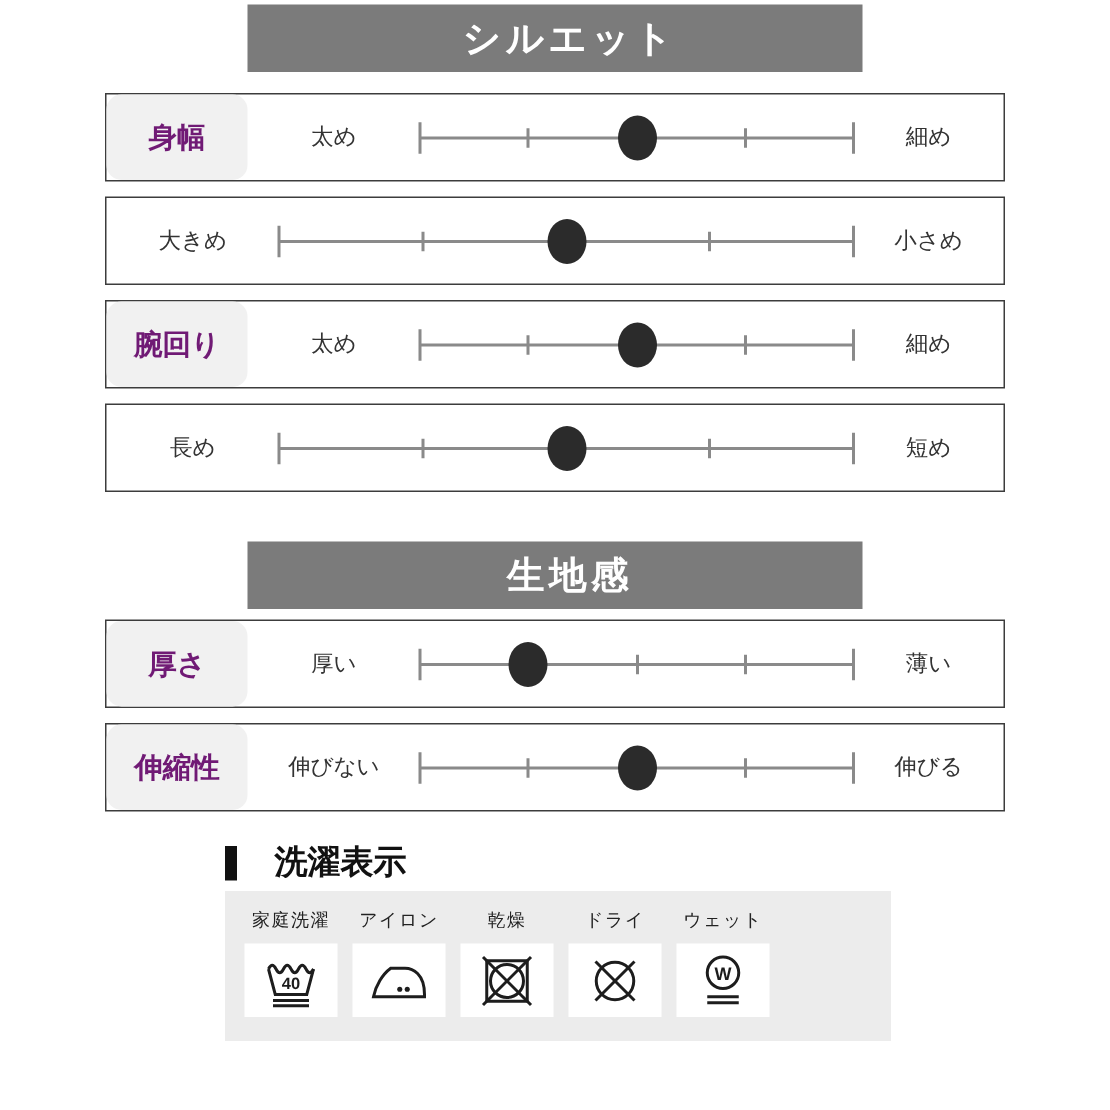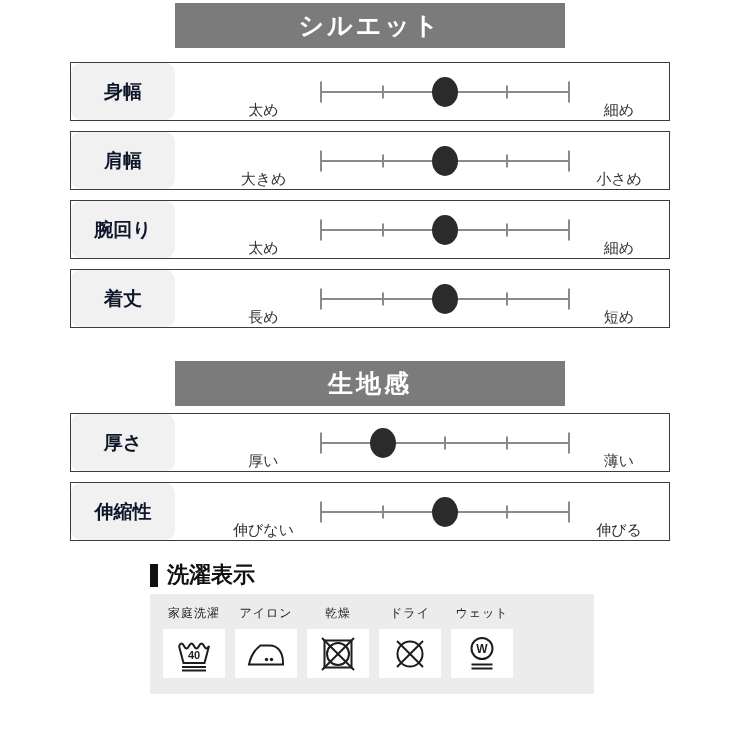--- a/index.html
+++ b/index.html
@@ -5,56 +5,56 @@
   html,body{margin:0;padding:0;background:#fff;}
   body{
     width:740px;height:740px;overflow:hidden;
     font-family:"Liberation Sans","DejaVu Sans",sans-serif;
     color:#2e2e2e;
   }
   .hdr{
     width:390px;height:45px;margin:0 auto 14px auto;
     background:var(--header-bg,#7b7b7b);color:var(--header-text,#fff);
     display:flex;align-items:center;justify-content:center;
-    font-size:25px;font-weight:bold;letter-spacing:3px;
+    font-size:25px;font-weight:bold;letter-spacing:3px;padding-left:20px;
   }
   .hdr.first{margin-top:3px;}
   .hdr.second{margin-top:33px;margin-bottom:7px;}
   .tbl{width:600px;margin:0 auto;}
   .trow{
     height:57px;border:1px solid var(--row-border,#3c3c3c);
     display:flex;margin-bottom:10px;background:#fff;box-sizing:content-box;
   }
   .trow:last-child{margin-bottom:0;}
   .tlabel{
-    width:104px;background:var(--label-cell-bg,#f1f1f1);
+    width:94px;background:var(--label-cell-bg,#f1f1f1);
     display:flex;align-items:center;justify-content:center;
-    font-weight:bold;font-size:19px;color:#0f172a;flex:none;border-radius:10px;
-  }
-  .tbody{flex:1;display:flex;align-items:flex-end;min-width:0;padding-left:31px;}
+    font-weight:bold;font-size:19px;color:#701a75;flex:none;border-radius:10px;
+  }
+  .tbody{flex:1;display:flex;align-items:center;min-width:0;}
   .end{font-size:15px;text-align:center;color:#333;flex:none;}
   .end.left{width:115px;}
   .end.right{width:100px;font-family:Liberation Serif, serif;}
   .track{flex:1;position:relative;height:100%;}
   .line{
     position:absolute;left:0;right:0;top:50%;height:2px;margin-top:-1px;
     background:var(--scale-line,#8a8a8a);
   }
   .tick{
     position:absolute;top:50%;width:2px;background:var(--scale-line,#8a8a8a);
     transform:translate(-50%,-50%);
   }
   .tick.endcap{height:21px;}
   .tick.mid{height:13px;}
   .dot{
     position:absolute;top:50%;width:26px;height:30px;border-radius:50%;
     background:var(--dot,#2b2b2b);transform:translate(-50%,-50%);left:50%;
   }
   .laundry{margin:22px 0 0 150px;}
-  .lhead{display:flex;align-items:center;gap:9px;font-size:22px;font-weight:bold;color:#111;height:24px;}
+  .lhead{display:flex;align-items:center;gap:25px;font-size:22px;font-weight:bold;color:#111;height:24px;}
   .lbar{width:8px;height:23px;background:#111;flex:none;}
   .lpanel{
     margin-top:7px;width:444px;box-sizing:border-box;
     background:var(--panel-bg,#ececec);
     padding:11px 13px 16px 13px;display:flex;gap:10px;
   }
   .litem{width:62px;display:flex;flex-direction:column;align-items:center;flex:none;text-align:center;}
   .llabel{font-size:12px;color:#222;margin-bottom:7px;letter-spacing:1px;white-space:nowrap;}
   .libox{width:62px;height:49px;background:#fff;display:flex;align-items:center;justify-content:center;}
   .libox svg{width:42px;height:40px;display:block;}
@@ -79,21 +79,20 @@
         <span class="tick mid" style="left:50%"></span>
         <span class="tick mid" style="left:75%"></span>
         <span class="tick endcap" style="left:100%"></span>
         <div class="dot" style="left: 50%;"></div>
       </div>
       <div class="end right">細め</div>
     </div>
   </div>
 
   <div class="trow">
-    <div class="tlabel">肩幅</div>
     <div class="tbody">
       <div class="end left">大きめ</div>
       <div class="track">
         <div class="line"></div>
         <span class="tick endcap" style="left:0%"></span>
         <span class="tick mid" style="left:25%"></span>
         <span class="tick mid" style="left:50%"></span>
         <span class="tick mid" style="left:75%"></span>
         <span class="tick endcap" style="left:100%"></span>
         <div class="dot" style="left: 50%;"></div>
@@ -113,21 +112,20 @@
         <span class="tick mid" style="left:50%"></span>
         <span class="tick mid" style="left:75%"></span>
         <span class="tick endcap" style="left:100%"></span>
         <div class="dot" style="left: 50%;"></div>
       </div>
       <div class="end right">細め</div>
     </div>
   </div>
 
   <div class="trow">
-    <div class="tlabel">着丈</div>
     <div class="tbody">
       <div class="end left">長め</div>
       <div class="track">
         <div class="line"></div>
         <span class="tick endcap" style="left:0%"></span>
         <span class="tick mid" style="left:25%"></span>
         <span class="tick mid" style="left:50%"></span>
         <span class="tick mid" style="left:75%"></span>
         <span class="tick endcap" style="left:100%"></span>
         <div class="dot" style="left: 50%;"></div>

